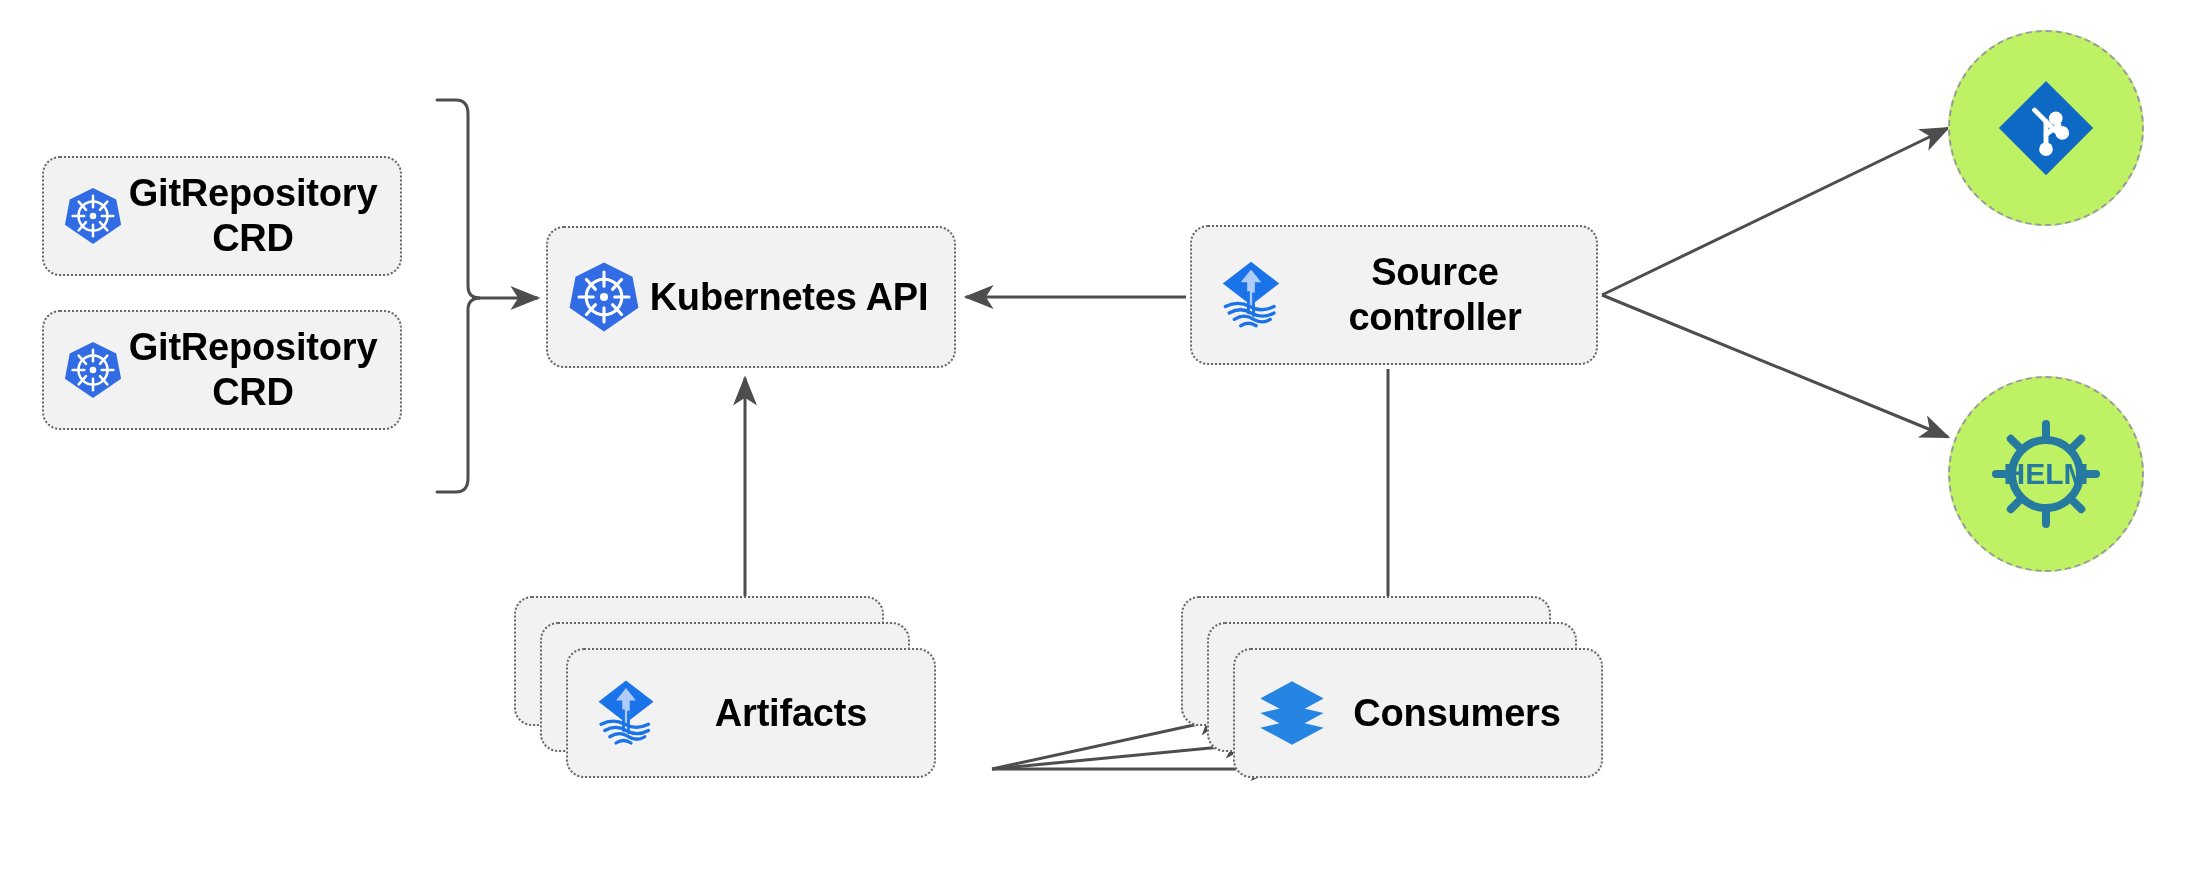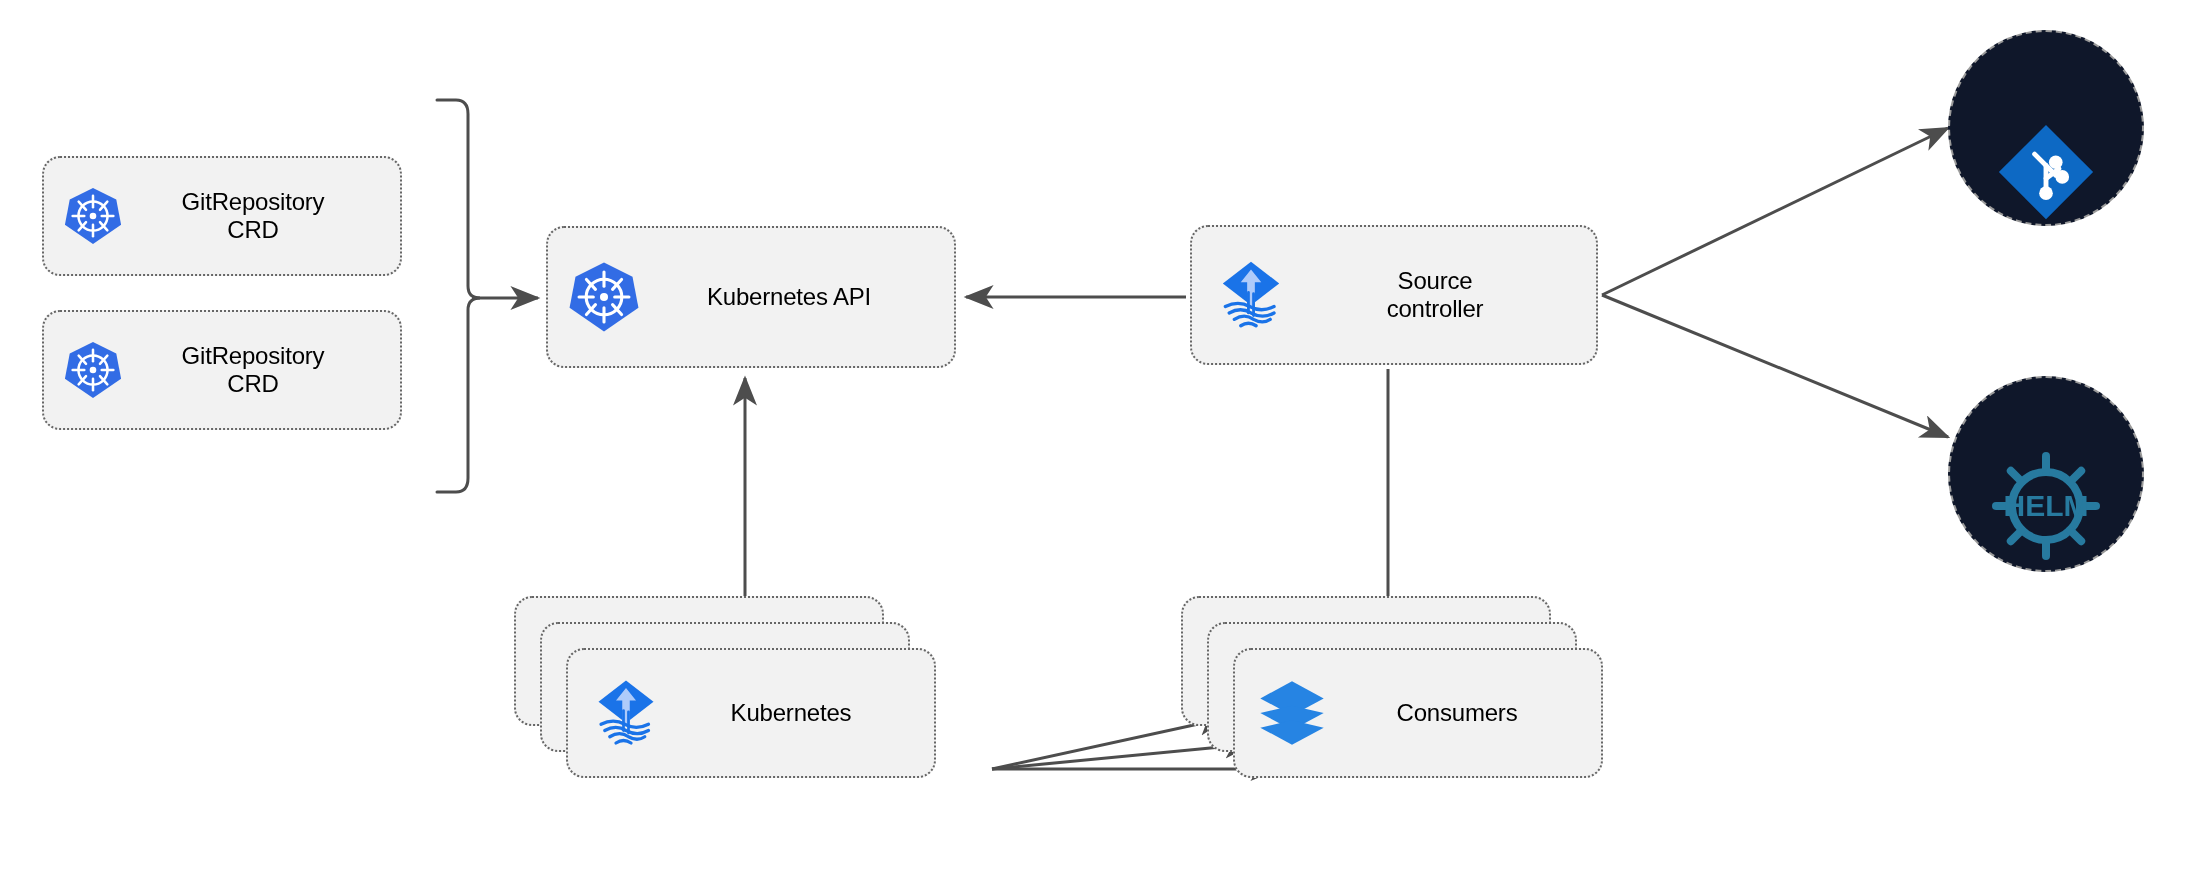--- a/index.html
+++ b/index.html
@@ -45,34 +45,35 @@
   .node-icon {
     flex: 0 0 auto;
     display: flex;
     align-items: center;
     justify-content: center;
   }
   .node-label {
     flex: 1 1 auto;
     text-align: center;
     color: #000000;
-    font-size: 24px;
+    font-size: 38px;
     line-height: 1.18;
     white-space: pre-line;
     letter-spacing: -0.2px;
+    font-weight: bold;
   }
   
   .circle-node {
     position: absolute;
     box-sizing: border-box;
     border: 2px dashed #9a9a9a;
     border-radius: 50%;
-    background: #0f172a;
-    display: flex;
-    align-items: flex-end;
+    background: #bef264;
+    display: flex;
+    align-items: center;
     justify-content: center;
   }
   
   #edges {
     position: absolute;
     inset: 0;
     width: 2198px;
     height: 878px;
     pointer-events: none;
   }
@@ -224,21 +225,21 @@
           <g stroke="#1a73e8" stroke-width="2.6" fill="none" stroke-linecap="round">
             <path d="M12,41 Q22,36 31,41 Q40,46 50,41"></path>
             <path d="M15,46 Q24,41 32,46 Q41,51 50,46"></path>
             <path d="M19,51 Q27,46 34,51 Q41,55 47,51"></path>
             <path d="M24,56 Q30,52 36,56"></path>
             <path d="M30,30 L30,46" stroke-width="2.2"></path>
             <path d="M34,31 L34,48" stroke-width="2.2"></path>
           </g>
         </svg>
       </span>
-      <span class="node-label">Kubernetes</span>
+      <span class="node-label">Artifacts</span>
     </div>
   </div>
 
   <div class="node ghost" style="left:1181px; top:596px; width:370px; height:130px;"></div>
   <div class="node ghost" style="left:1207px; top:622px; width:370px; height:130px;"></div>
   <div class="node" style="left:1233px; top:648px; width:370px; height:130px;">
     <div class="node-inner">
       <span class="node-icon">
         <svg width="78" height="78" viewBox="0 0 64 64">
           <polygon points="32,6 58,20 32,34 6,20" fill="#2684e3"></polygon>

